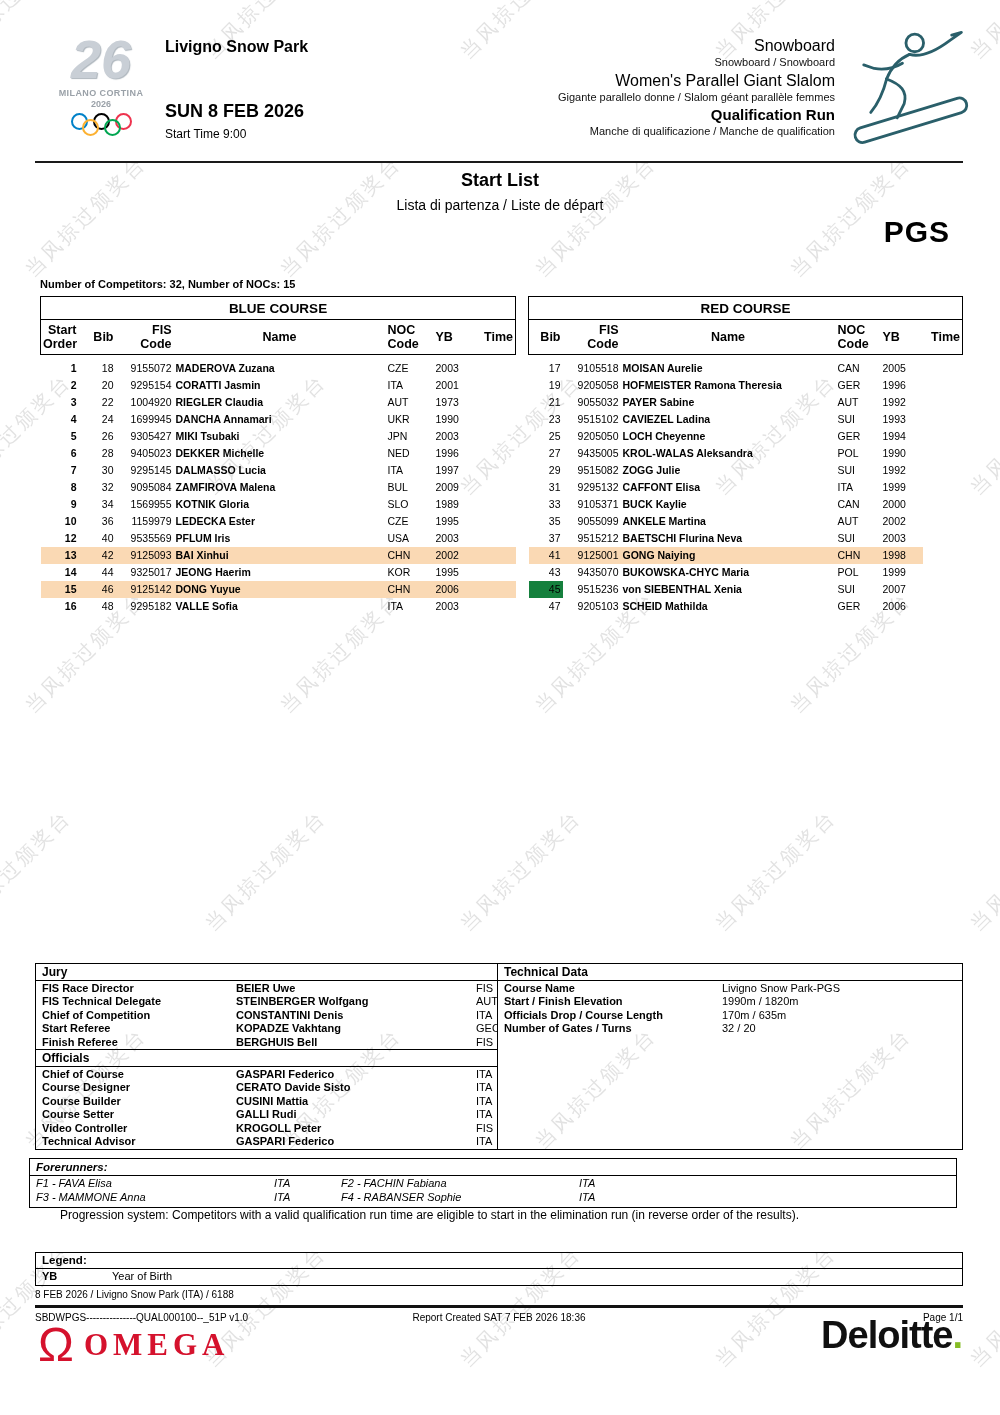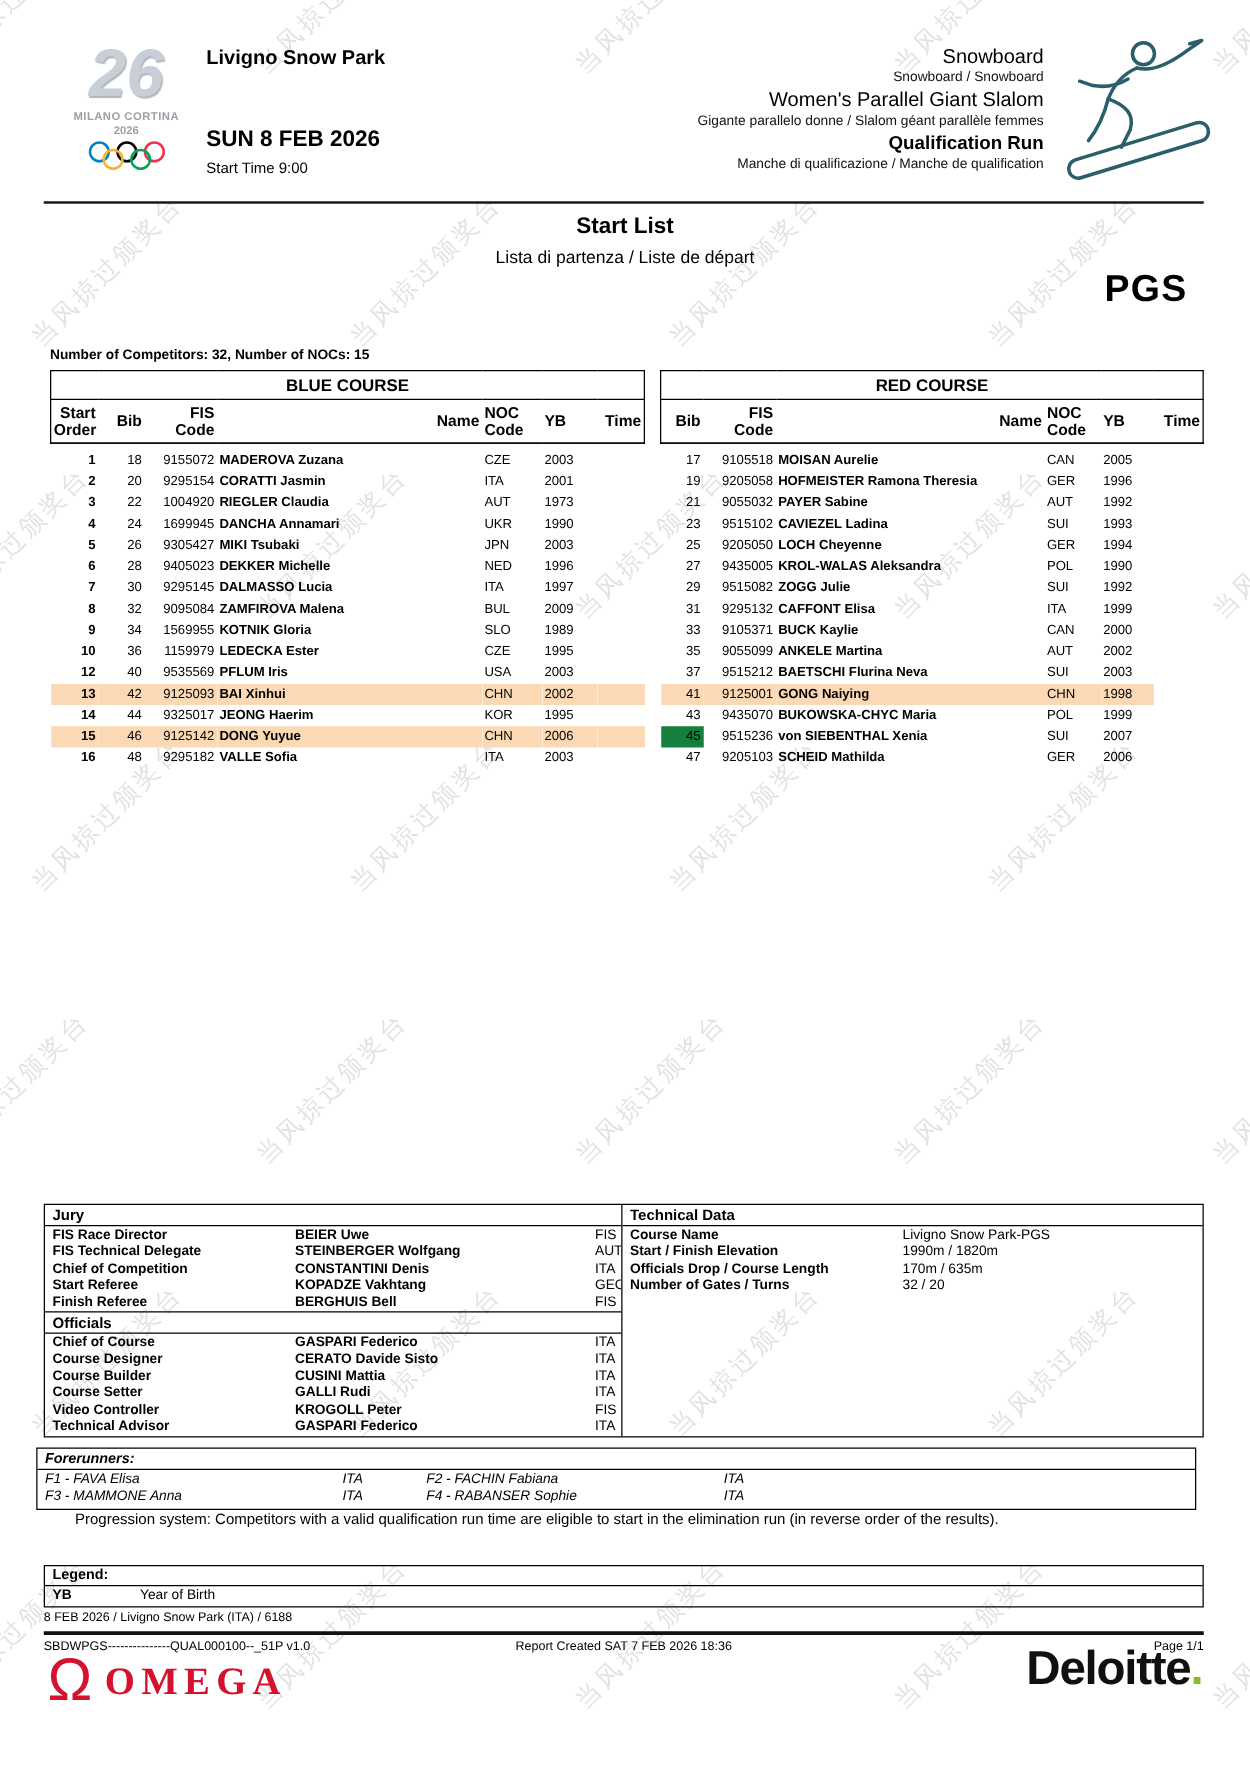--- a/index.html
+++ b/index.html
@@ -45,21 +45,21 @@
   table.red{left:528px;width:434px;}
   tr.course-title th{border:1px solid #000;font-size:13.5px;font-weight:bold;height:20px;
                      text-align:center;padding:1px 2px;}
   tr.col-heads th{border-top:1px solid #000;border-bottom:1px solid #000;font-size:12.5px;
                   font-weight:bold;line-height:14px;height:32px;vertical-align:middle;padding:1px 2px;}
   tr.col-heads th:first-child{border-left:1px solid #000;}
   tr.col-heads th:last-child{border-right:1px solid #000;}
   table.course td{font-size:10.5px;line-height:12px;padding:2px 2px 3px;white-space:nowrap;overflow:hidden;}
   table.course tbody tr:first-child td{padding-top:7px;}
   th.c-order,th.c-bib,th.c-fis{text-align:right;}
-  th.c-name{text-align:right;padding-left:3px;}
+  th.c-name{text-align:center;padding-left:3px;}
   th.c-noc,th.c-yb{text-align:left;}
   th.c-time{text-align:right;padding-right:3px;}
   td.c-order{text-align:right;font-weight:bold;padding-right:7px;}
   td.c-bib{text-align:right;padding-right:11px;}
   td.c-fis{text-align:right;padding-right:4px;}
   td.c-name{text-align:left;font-weight:bold;padding-left:3px;}
   td.c-noc,td.c-yb{text-align:left;}
   td.c-time{text-align:right;}
   tr.hl-full td{background:#fad9b4;}
   tr.hl-bib td:first-child{background:#15803d;}

